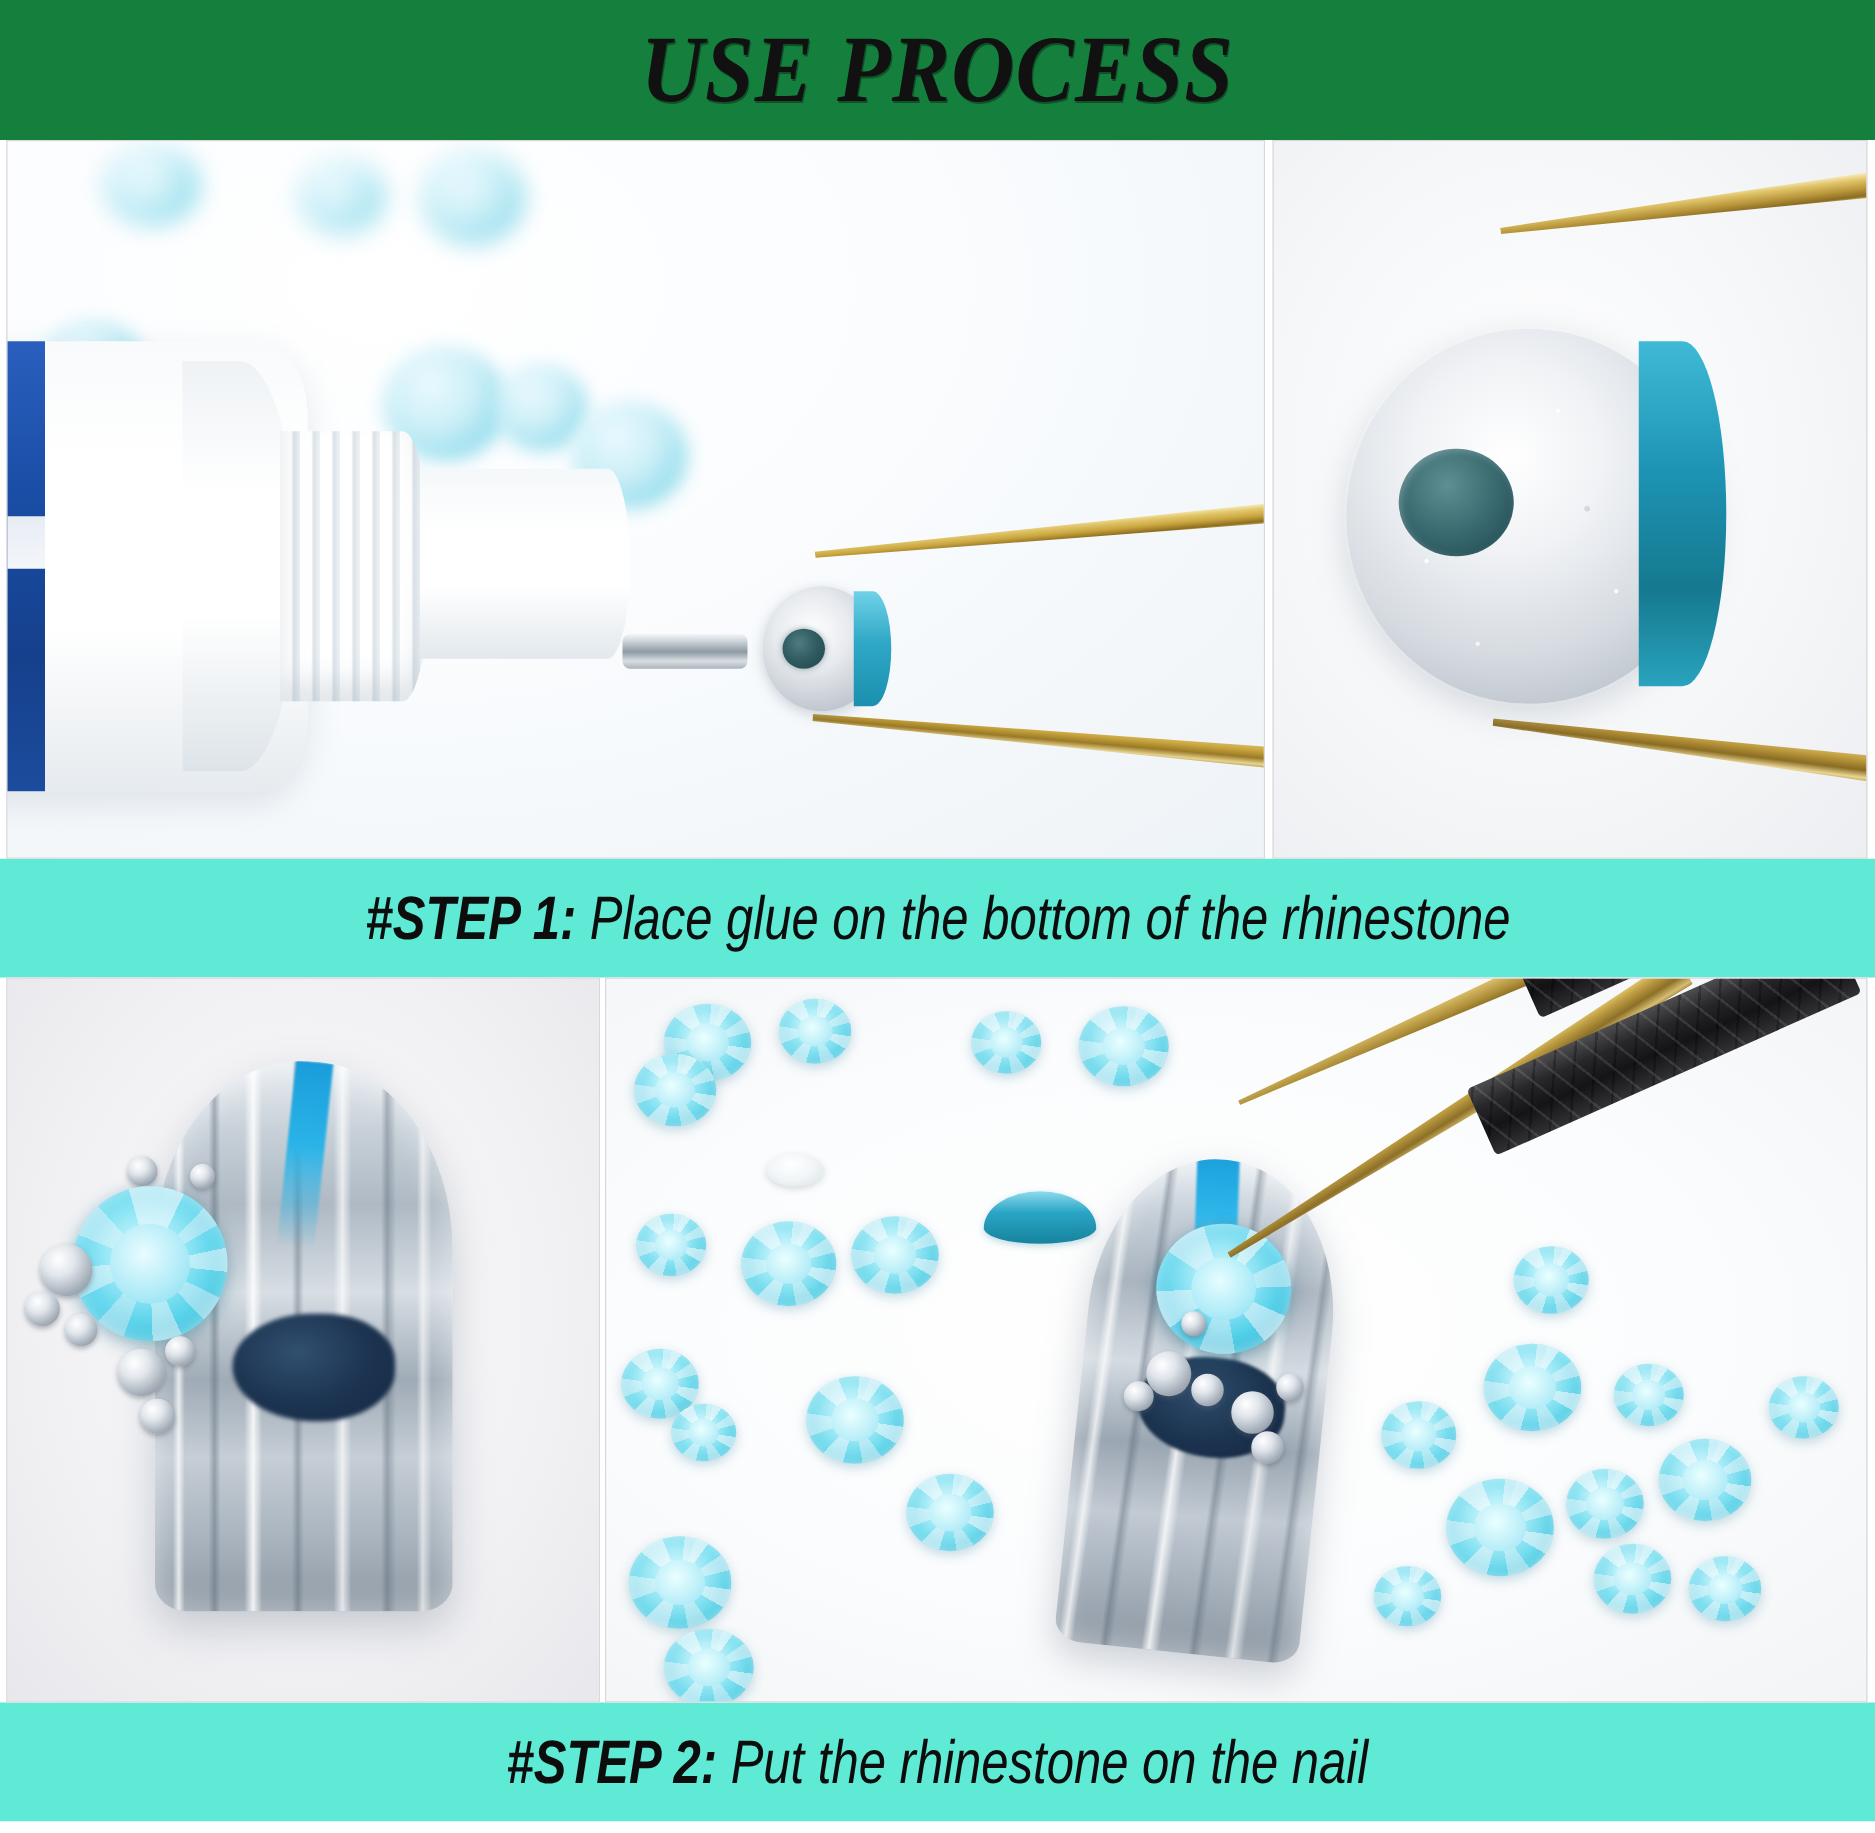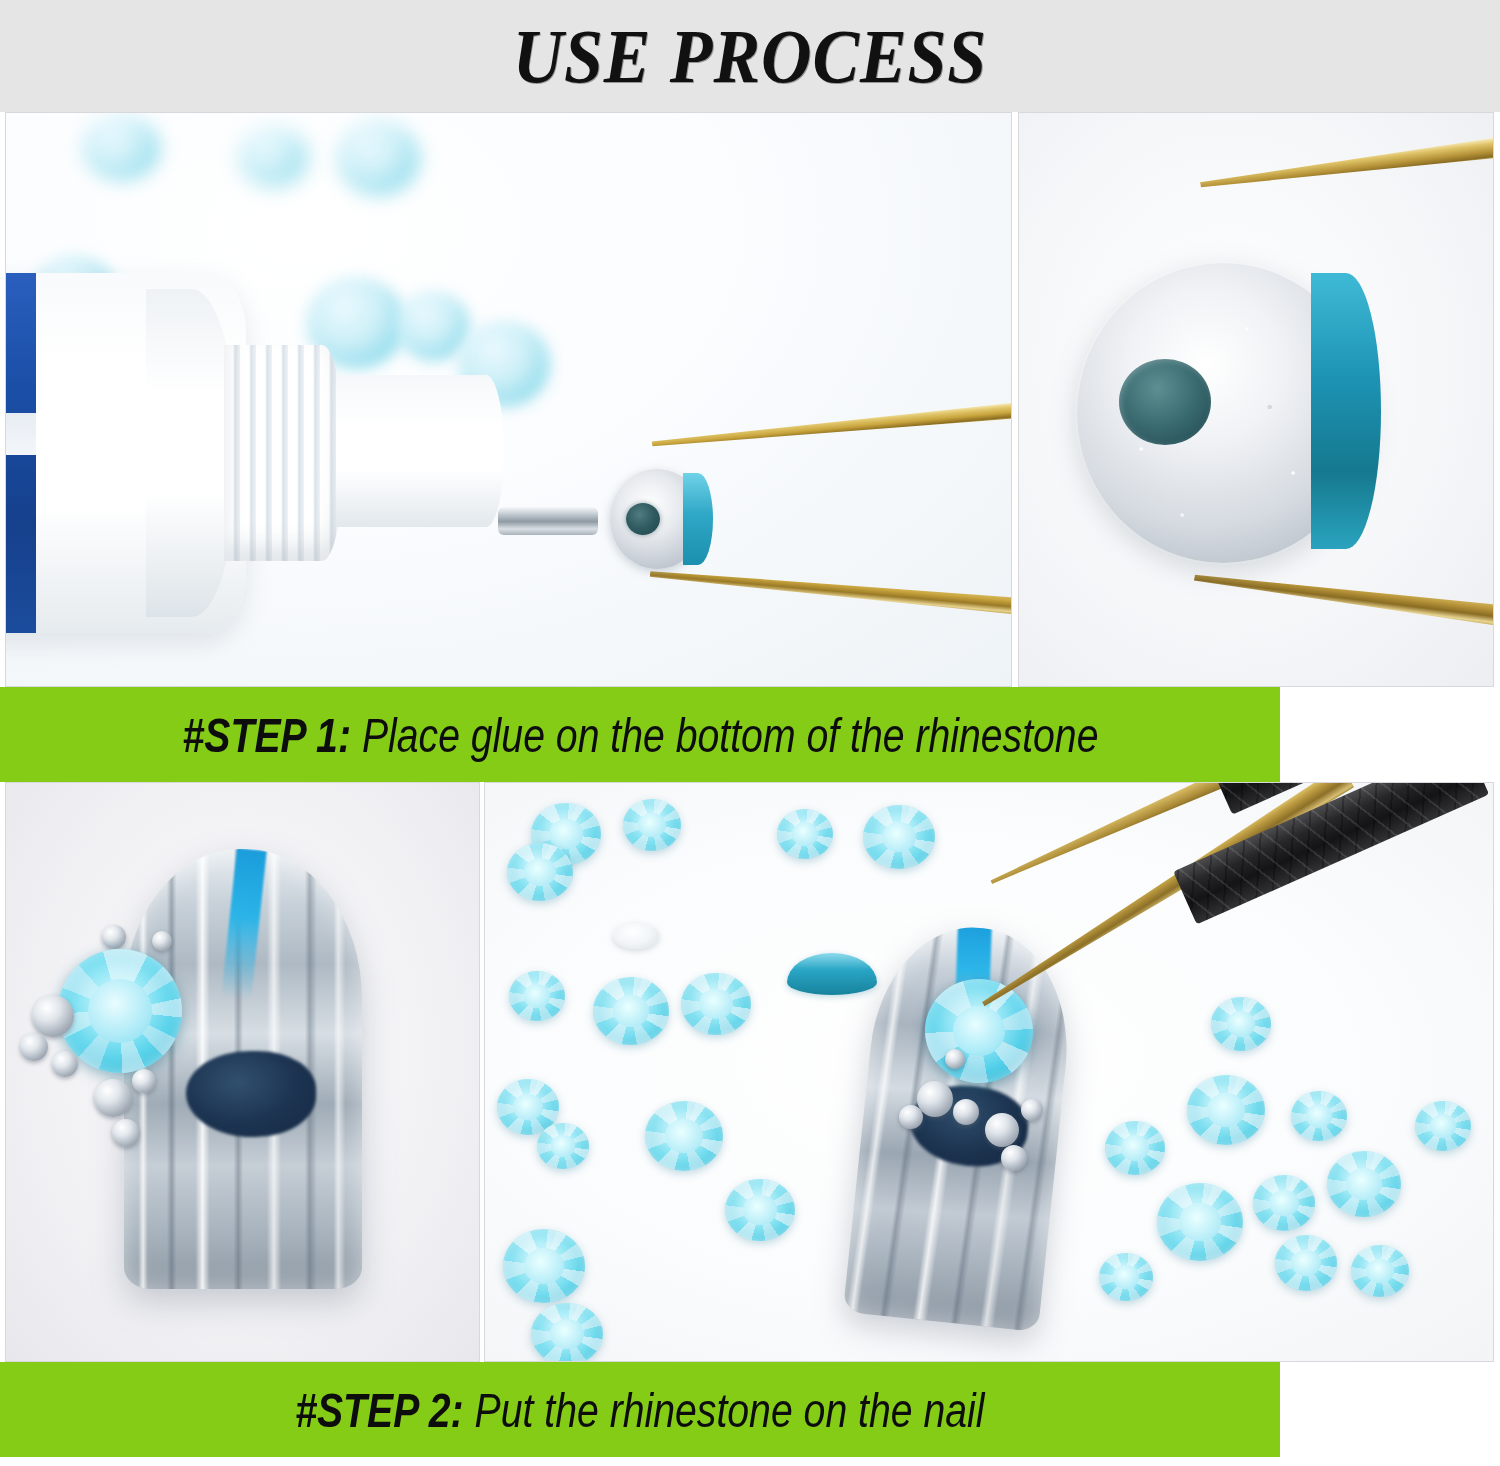--- a/index.html
+++ b/index.html
@@ -13,21 +13,21 @@
     position: relative;
   }
 
   
   .title-bar {
     width: 1500px;
     height: 112px;
     display: flex;
     align-items: center;
     justify-content: center;
-    background: #e5e5e5;
+    background: #15803d;
   }
   .title-text {
     font-family: "Liberation Serif", "DejaVu Serif", serif;
     font-style: italic;
     font-weight: 700;
     font-size: 76px;
     letter-spacing: 1px;
     color: #111111;
     white-space: nowrap;
     transform: scaleX(0.92);
@@ -45,26 +45,26 @@
     border: 1px solid #d8d8dc;
     background: #f2f2f4;
   }
   .p-tl { width: 1007px; height: 100%; }
   .p-tr { width: 476px; height: 100%; }
   .p-bl { width: 475px; height: 100%; }
   .p-br { width: 1010px; height: 100%; }
 
   
   .caption {
-    width: 1280px;
+    width: 1500px;
     height: 95px;
     display: flex;
     align-items: center;
     justify-content: center;
-    background: #84cc16;
+    background: #5eead4;
   }
   .cap-text {
     font-family: "Liberation Sans", "DejaVu Sans", sans-serif;
     font-size: 49px;
     font-style: italic;
     color: #0d0d0d;
     white-space: nowrap;
     transform: scaleX(0.80);
   }
   .cap-text .bold { font-weight: 700; }

